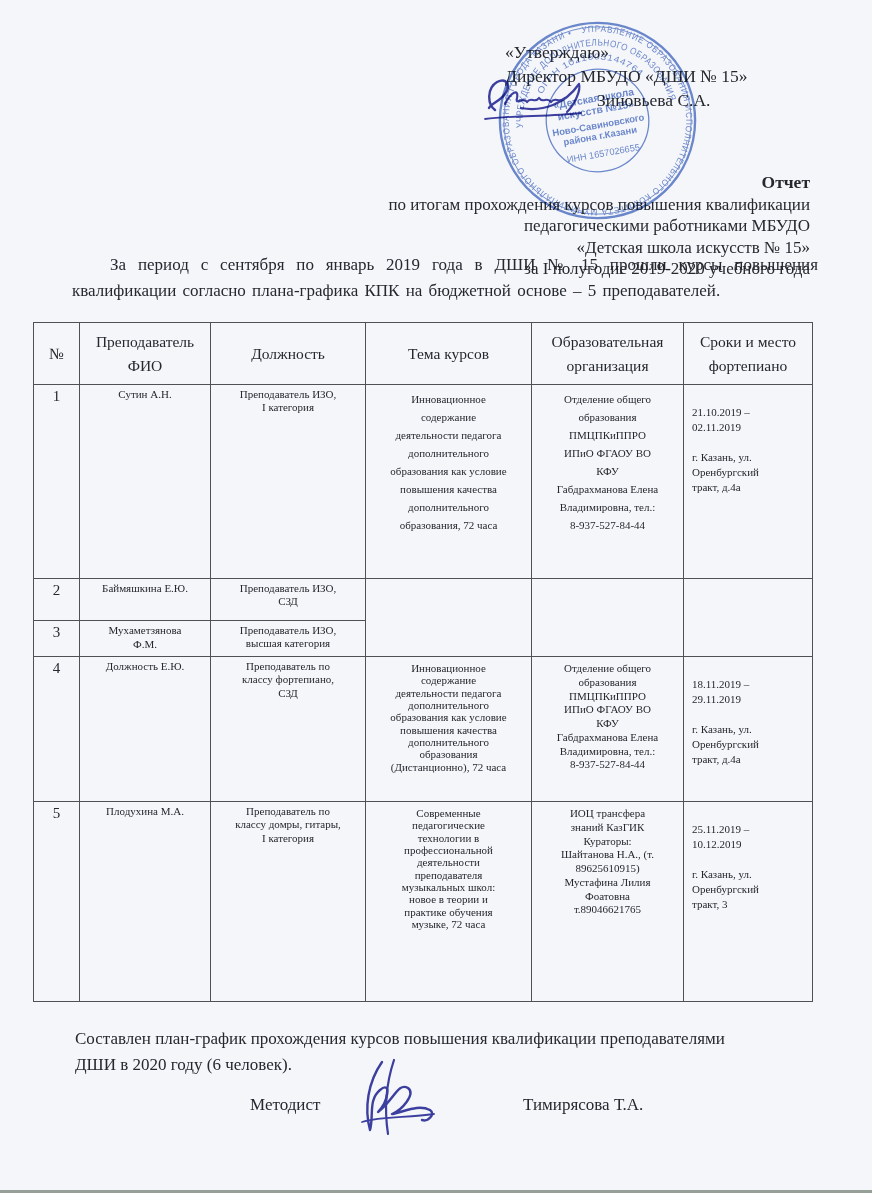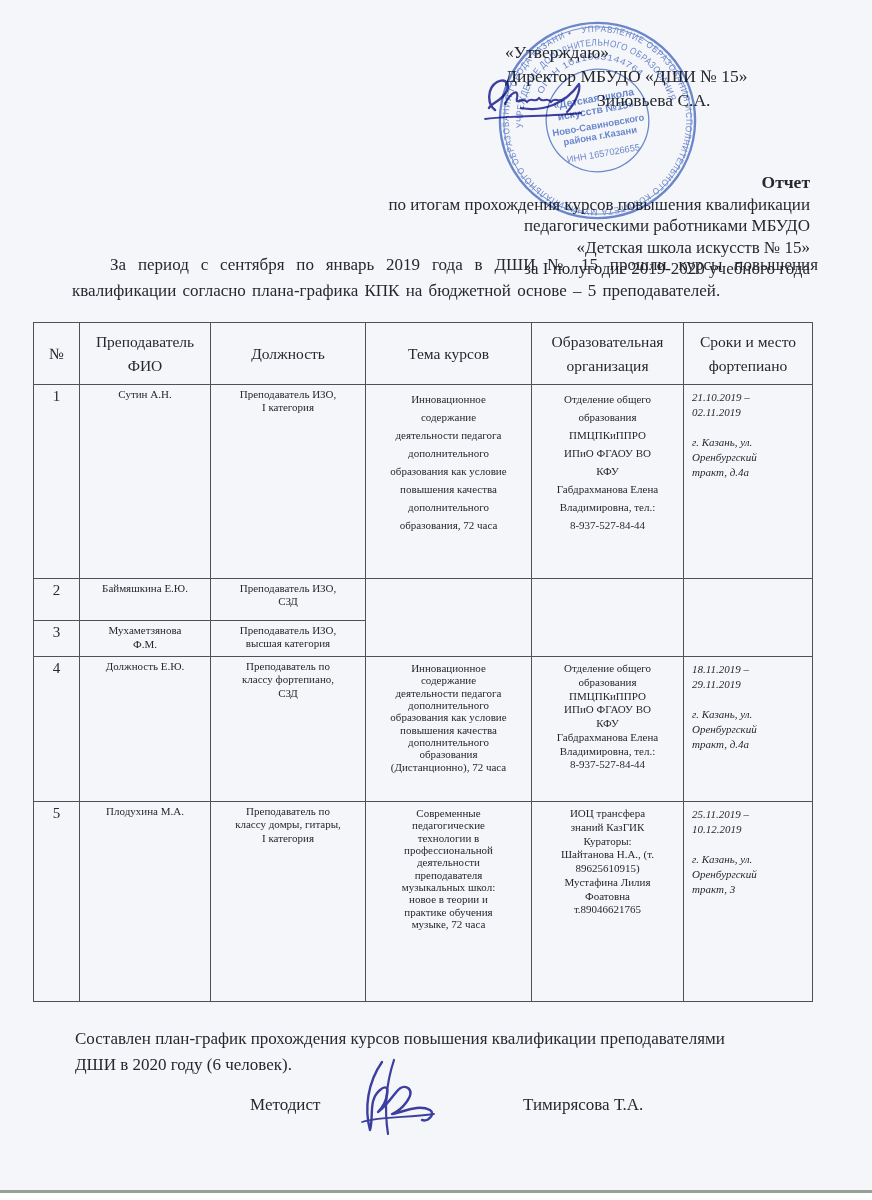--- a/index.html
+++ b/index.html
@@ -41,21 +41,21 @@
     white-space:pre-line; padding:3px 3px 0 3px;
     font-size:11px; font-weight:400; overflow:hidden;
   }
   .courses th { vertical-align:middle; font-size:15.5px; line-height:1.5; padding:4px 2px; }
   .courses td.num   { font-size:15px; }
   .courses td.name  { line-height:1.25; }
   .courses td.pos   { line-height:1.22; }
   .courses td.loose { line-height:1.64; padding-top:5px; }
   .courses td.tight { line-height:1.12; padding-top:5px; }
   .courses td.mid   { line-height:1.25; padding-top:5px; }
-  .courses td.dates { text-align:left; padding-left:8px; line-height:1.36; padding-top:5px;font-style:italic; }
+  .courses td.dates { text-align:left; padding-left:8px; line-height:1.36; padding-top:20px; }
   
   .footer-note { position:absolute; left:75px; top:1026px; width:730px; font-size:17px; line-height:26px; }
   .sign-label  { position:absolute; font-size:17px; }
   .sig-methodist { position:absolute; left:338px; top:1056px; }
   .page-edge { position:absolute; left:0; top:1190px; width:872px; height:3px; background:#97a097; }
   .page-below { position:absolute; left:0; top:1193px; width:872px; height:7px; background:#ffffff; }
 </style>
 </head>
 <body>
 

